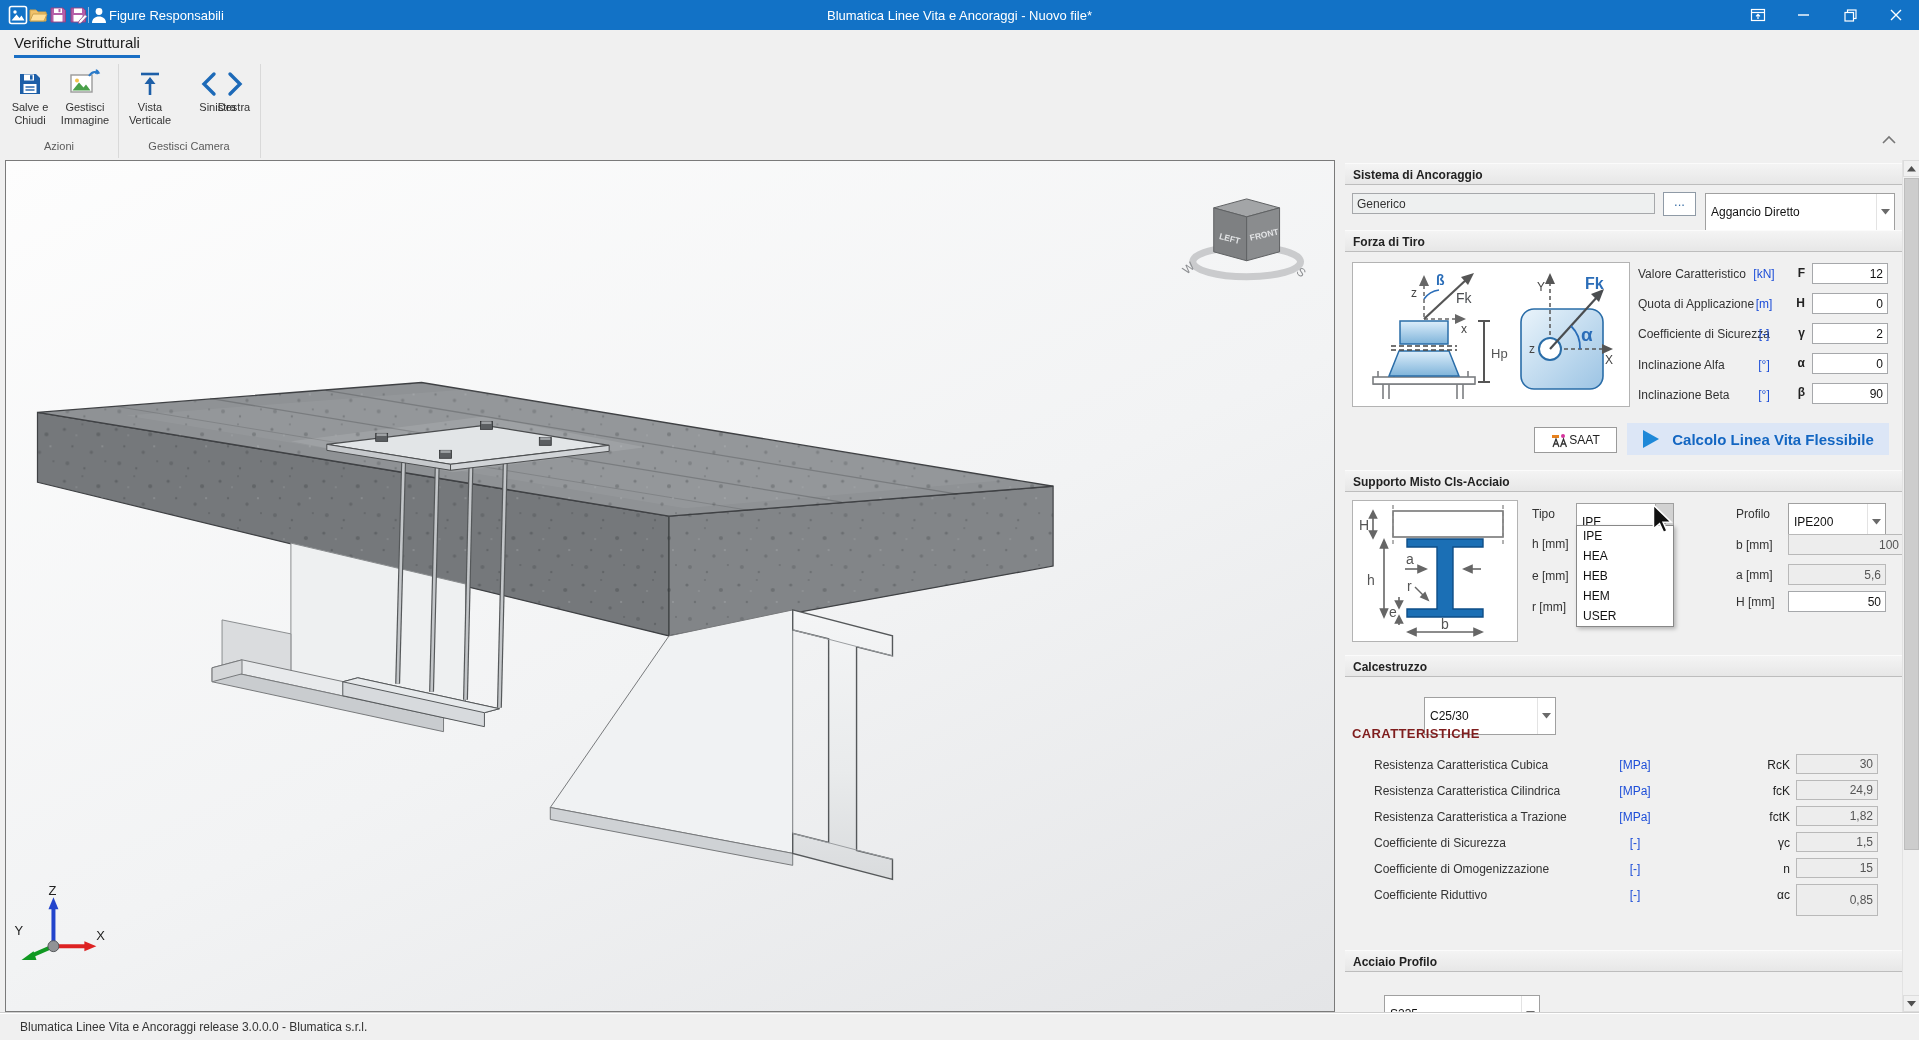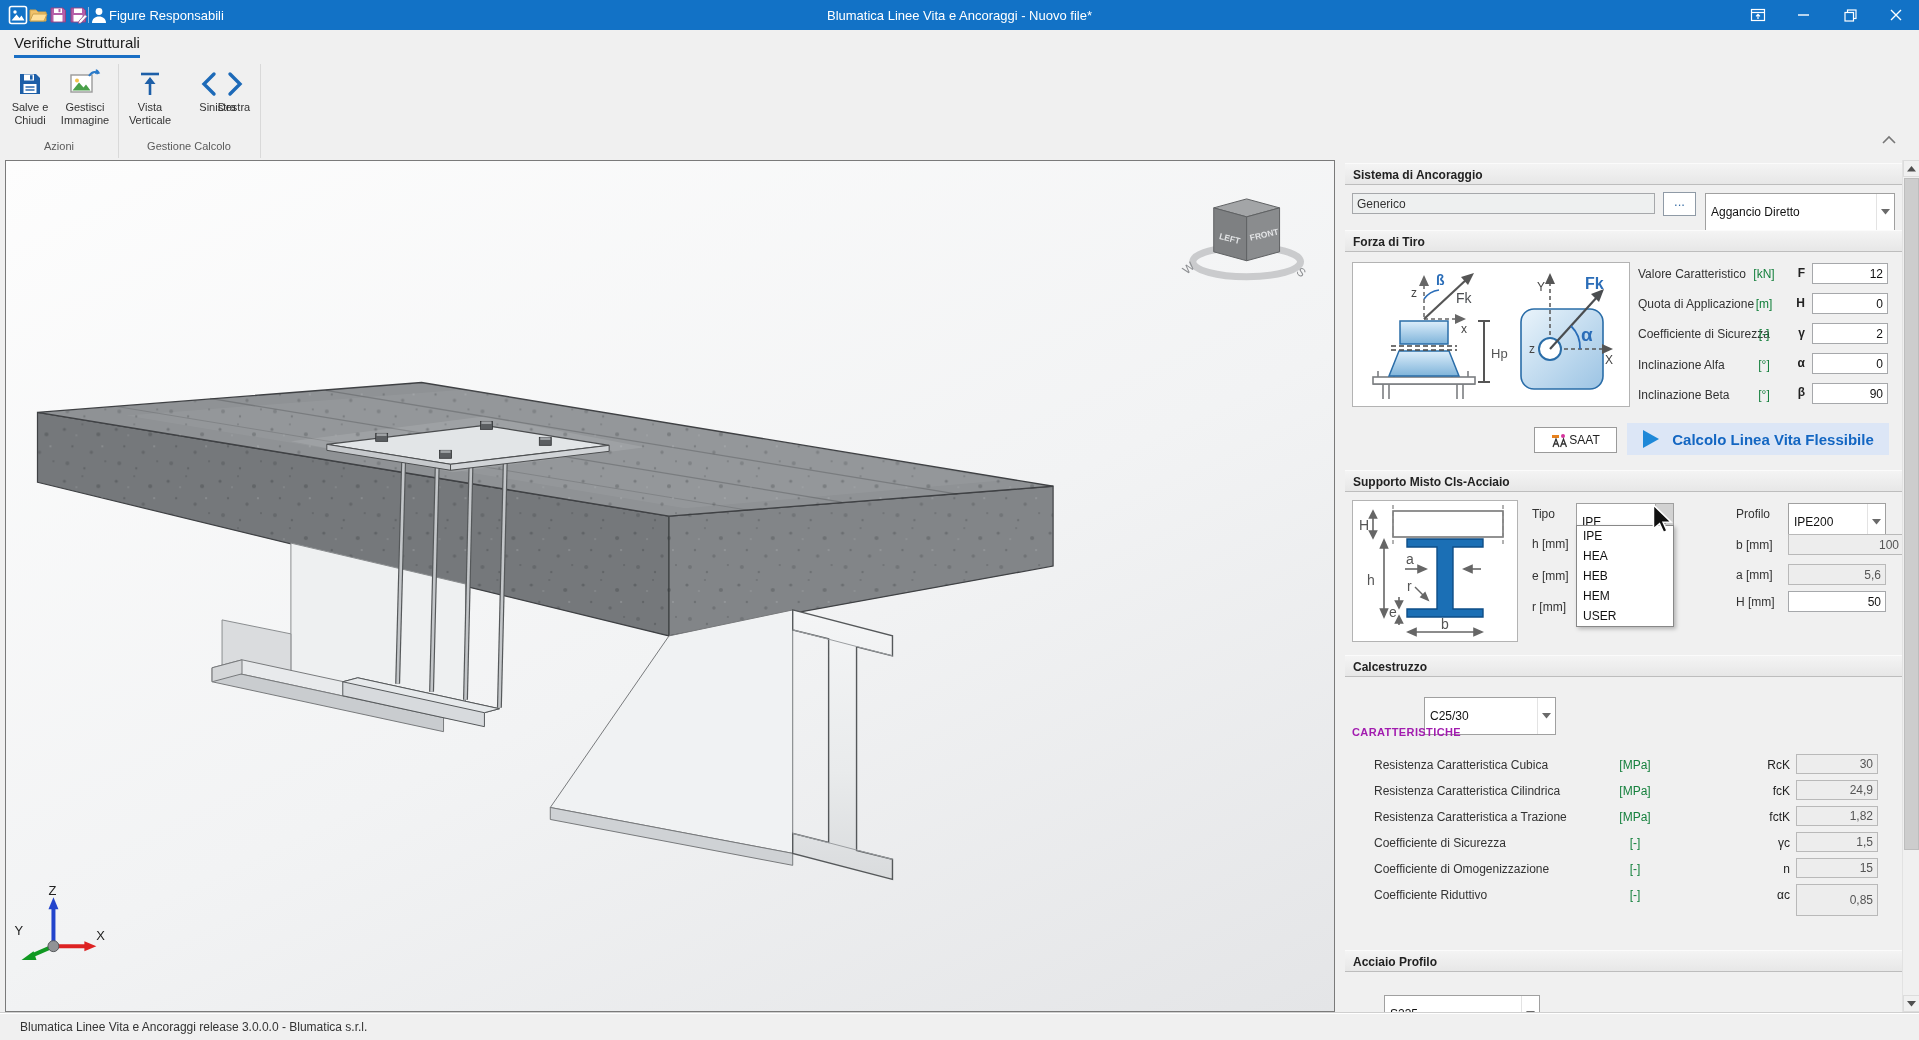--- a/index.html
+++ b/index.html
@@ -34,41 +34,41 @@
   .viewport{position:absolute;left:5px;top:160px;width:1330px;height:852px;
             border:1px solid #7a7a7a;background:linear-gradient(155deg,#fdfdfd 0%,#f2f3f4 55%,#e4e5e7 100%);}
   .viewport svg{display:block;}
 
   
   .panel{position:absolute;left:1345px;top:160px;width:557px;height:852px;background:#f0f0f0;overflow:hidden;}
   .sechead{position:absolute;left:0;width:557px;height:22px;background:linear-gradient(#f4f4f4,#e7e7e7);
            border-bottom:1px solid #bdbdbd;border-top:1px solid #fbfbfb;
            font-weight:bold;font-size:12px;color:#222;padding:4px 0 0 8px;}
   .lbl{position:absolute;font-size:12px;color:#333;white-space:nowrap;}
-  .unit{position:absolute;font-size:12px;color:#15803d;text-align:center;}
+  .unit{position:absolute;font-size:12px;color:#1d4ed8;text-align:center;}
   .sym{position:absolute;font-size:12px;font-weight:bold;color:#222;text-align:right;}
   .tin{position:absolute;height:21px;border:1px solid #a6a8ab;background:#fff;font-family:"Liberation Sans",sans-serif;
        font-size:12px;color:#111;text-align:right;padding:0 4px;}
   .tin.dis{background:#ededed;color:#555;border-color:#b9b9b9;}
   .tin.lft{text-align:left;}
   .combo{position:absolute;height:38px;border:1px solid #a0a0a0;background:#fff;display:flex;align-items:center;}
   .combo .cval{flex:1;padding-left:5px;font-size:12px;color:#111;white-space:nowrap;overflow:hidden;}
   .combo .carr{width:18px;height:100%;display:flex;align-items:center;justify-content:center;border-left:1px solid #e3e3e3;}
   .combo .carr.pressed{background:#d2d2d2;border-left:1px solid #aaa;}
   .dlist{position:absolute;background:#fff;border:1px solid #888;box-shadow:2px 2px 4px rgba(0,0,0,.25);z-index:40;}
   .dlist .ditem{height:20px;line-height:20px;padding-left:6px;font-size:12px;color:#111;}
   .diagbox{position:absolute;background:#fff;border:1px solid #b3b3b3;}
   .btn-browse{position:absolute;width:33px;height:24px;background:#fff;border:1px solid #8f9aa6;
               color:#3a6ea5;text-align:center;line-height:18px;font-size:13px;}
   .btn-saat{position:absolute;width:83px;height:26px;background:#fff;border:1px solid #9a9a9a;
             display:flex;align-items:center;justify-content:center;gap:1px;font-size:12px;color:#222;}
   .btn-calc{position:absolute;width:262px;height:32px;background:#dce6f6;display:flex;align-items:center;
             justify-content:center;gap:12px;}
   .btn-calc .ctext{font-size:15px;font-weight:bold;color:#1366c2;}
-  .carat{position:absolute;font-size:11px;font-weight:bold;color:#a21caf;letter-spacing:.4px;}
+  .carat{position:absolute;font-size:13px;font-weight:bold;color:#7f1d1d;letter-spacing:.4px;}
 
   
   .vscroll{position:absolute;left:1902px;top:160px;width:17px;height:852px;background:#f0f0f0;border-left:1px solid #e2e2e2;}
   .sbtn{position:absolute;left:0;width:17px;height:17px;background:#f0f0f0;border:1px solid #dcdcdc;
         display:flex;align-items:center;justify-content:center;}
   .sthumb{position:absolute;left:1px;width:15px;background:#cdcdcd;border:1px solid #bdbdbd;}
 
   
   .statusbar{position:absolute;left:0;top:1012px;width:1919px;height:28px;background:#f0f0f0;
              border-top:1px solid #cfcfcf;box-shadow:inset 0 1px 0 #fff;
@@ -207,21 +207,21 @@
           <svg width="26" height="28">
               <path d="M9 4 L19 14 L9 24" stroke="#1d6ab8" stroke-width="3.4" fill="none" stroke-linecap="round"></path>
             </svg>
         </div>
         <div class="rlb"><span>Destra</span></div>
       </div>
 
       <div class="rgsep" style="left:260px;"></div>
 
       <div class="rglabel" style="left:4px;width:110px;">Azioni</div>
-      <div class="rglabel" style="left:122px;width:134px;">Gestione Calcolo</div>
+      <div class="rglabel" style="left:122px;width:134px;">Gestisci Camera</div>
     </div>
     <div class="ribbon-collapse">
       <svg width="16" height="10">
           <path d="M2 8 L8 2 L14 8" stroke="#777" stroke-width="1.6" fill="none"></path>
         </svg>
     </div>
   </div>
 
   <div class="viewport">
     <svg width="1328" height="850" viewBox="0 0 1330 852">

